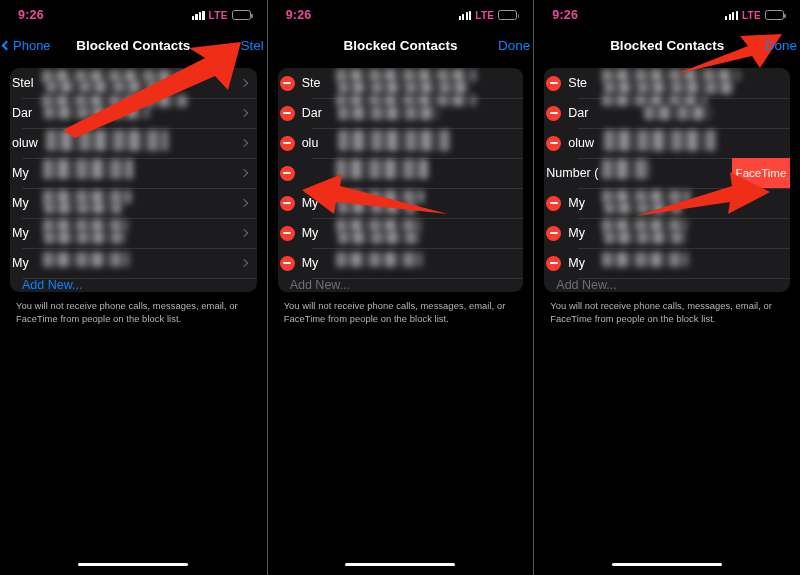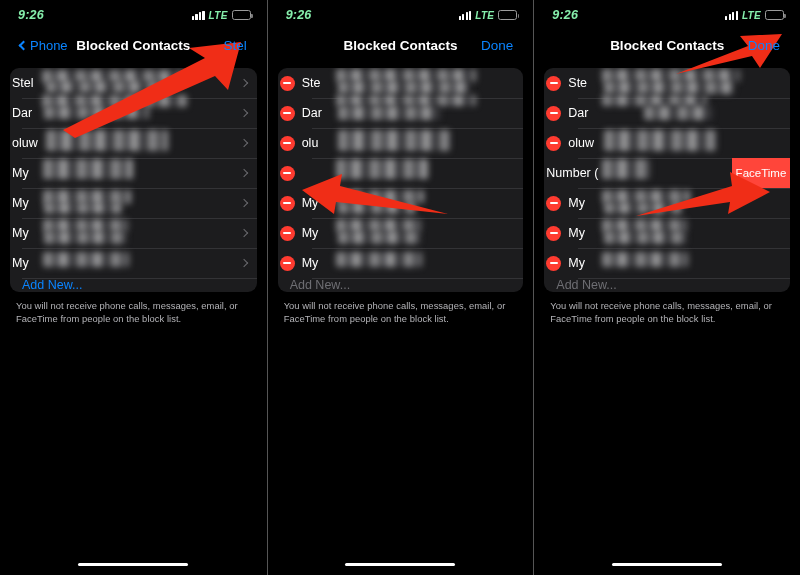--- a/index.html
+++ b/index.html
@@ -16,22 +16,21 @@
     background: #000;
     overflow: hidden;
   }
   .panel + .panel { border-left: 1px solid #555; }
 
   
   .statusbar {
     height: 30px;
     display: flex; align-items: center; justify-content: space-between;
     padding: 0 16px 0 18px;
-    color: #86efac;
-    font-style: italic;
+    color: #ec4899;
   }
   .sb-time { font-size: 12.5px; font-weight: bold; letter-spacing: .2px; }
   .sb-right { display: flex; align-items: center; gap: 4px; }
   .signal { display: flex; align-items: flex-end; gap: 1.3px; height: 9px; }
   .signal i { width: 2.2px; background: #fff; display: block; border-radius: .5px; }
   .signal i:nth-child(1) { height: 3.5px; }
   .signal i:nth-child(2) { height: 5.4px; }
   .signal i:nth-child(3) { height: 7.2px; }
   .signal i:nth-child(4) { height: 9px; }
   .sb-lte { font-size: 10px; font-weight: bold; letter-spacing: .3px; }
@@ -44,21 +43,21 @@
     content: ""; position: absolute; right: -3px; top: 3px;
     width: 1.6px; height: 3.4px; background: #7a7a7a; border-radius: 0 1px 1px 0;
   }
   .battery .fill { height: 100%; width: 52%; background: #f5c518; border-radius: 1.3px; }
 
   
   .navbar {
     height: 30px;
     display: flex; align-items: center;
     position: relative;
-    padding: 0 20px;
+    padding: 0 3px;
   }
   .nav-back {
     display: flex; align-items: center; gap: 1px;
     color: #0a84ff; font-size: 13px;
   }
   .chev-left {
     width: 7px; height: 7px;
     border-left: 2px solid #0a84ff; border-bottom: 2px solid #0a84ff;
     transform: rotate(45deg);
     margin-right: 2px;

